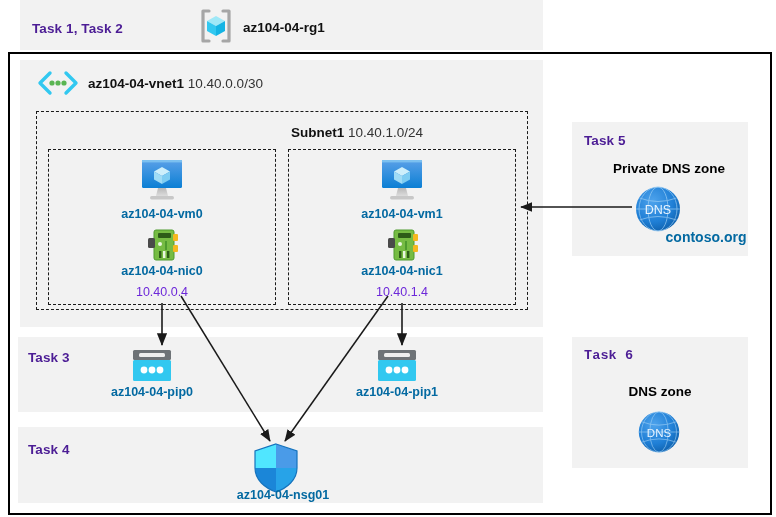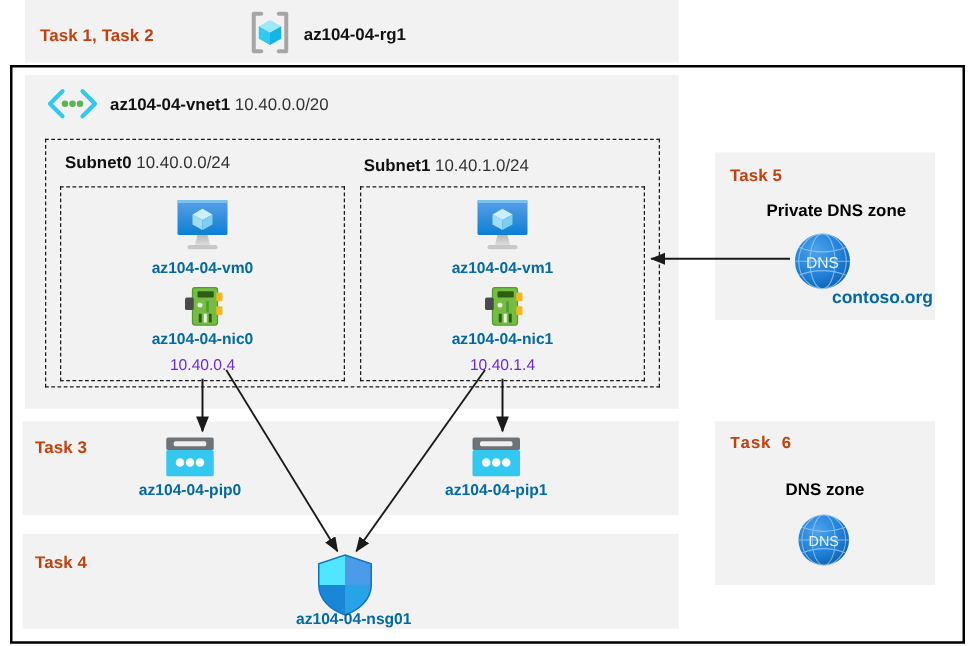--- a/index.html
+++ b/index.html
@@ -34,21 +34,21 @@
   .dashed {
     position: absolute;
     box-sizing: border-box;
     border: 1.6px dashed #1a1a1a;
     background: transparent;
   }
 
   
   .task-label {
     position: absolute;
-    color: #c2410c;
+    color: #4c1d95;
     font-weight: bold;
     font-size: 13.5px;
     letter-spacing: .1px;
     white-space: nowrap;
   }
   .res-title {
     position: absolute;
     font-size: 13.5px;
     color: #111111;
     white-space: nowrap;
@@ -128,28 +128,25 @@
     <svg width="44" height="26" viewBox="0 0 44 26">
       <path d="M14 3 L4 13 L14 23" fill="none" stroke="#32c8f0" stroke-width="3.4" stroke-linecap="round" stroke-linejoin="round"></path>
       <path d="M30 3 L40 13 L30 23" fill="none" stroke="#32c8f0" stroke-width="3.4" stroke-linecap="round" stroke-linejoin="round"></path>
       <circle cx="16" cy="13" r="2.6" fill="#5ab552"></circle>
       <circle cx="22" cy="13" r="2.6" fill="#5ab552"></circle>
       <circle cx="28" cy="13" r="2.6" fill="#5ab552"></circle>
     </svg>
   </div>
 
   <div class="res-title" style="left:88px; top:76px;">
-    <b>az104-04-vnet1</b><span>&nbsp;</span><span class="cidr">10.40.0.0/20</span>
+    <b>az104-04-vnet1</b><span>&nbsp;</span><span class="cidr">10.40.0.0/30</span>
   </div>
 
   <div class="dashed" style="left:36px; top:111px; width:492px; height:199px;"></div>
 
-  <div class="res-title" style="left:52px; top:122px;">
-    <b>Subnet0</b><span>&nbsp;</span><span class="cidr">10.40.0.0/24</span>
-  </div>
 
   <div class="dashed" style="left:48px; top:149px; width:228px; height:156px;"></div>
 
   <div class="icon" style="left:138px; top:158px;">
     <svg width="48" height="44" viewBox="0 0 48 44">
       <defs>
         <linearGradient id="vmScreen0" x1="0" y1="0" x2="0" y2="1">
           <stop offset="0%" stop-color="#5aa0e8"></stop>
           <stop offset="100%" stop-color="#0b7fd4"></stop>
         </linearGradient>

